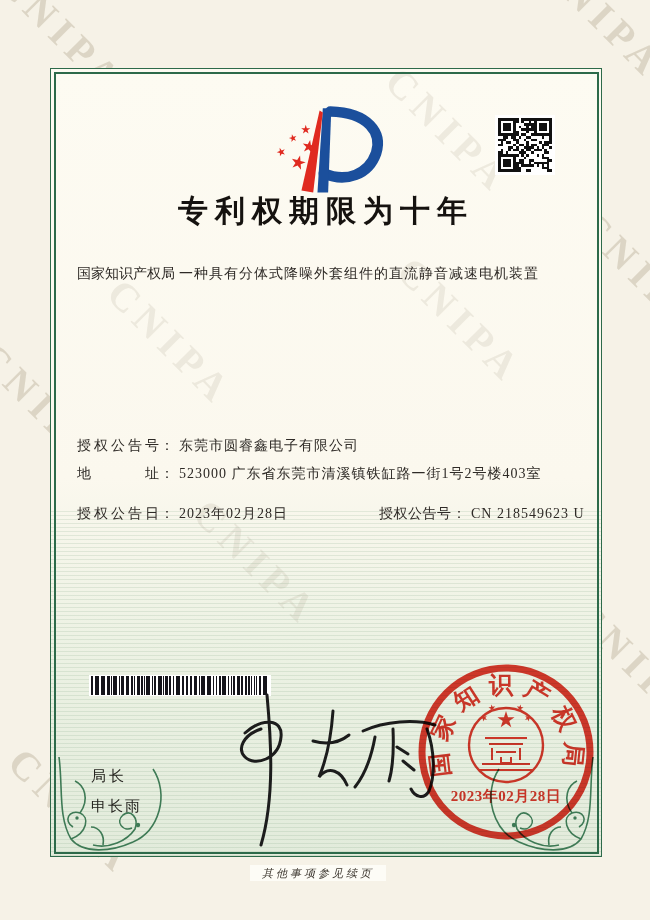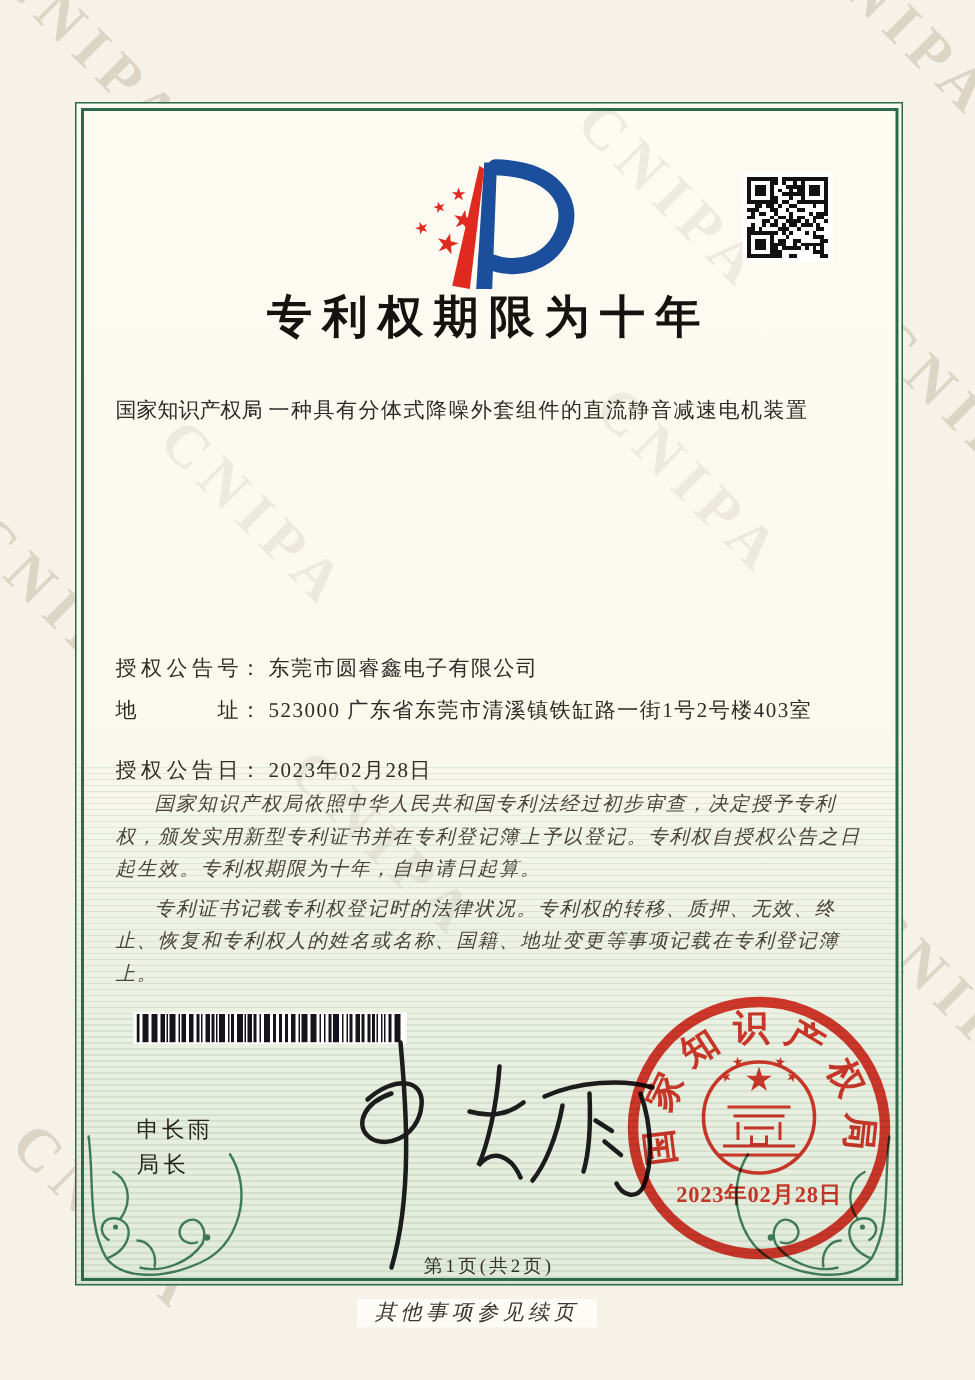--- a/index.html
+++ b/index.html
@@ -40,29 +40,29 @@
   .colon{margin:0 5px 0 1px;}
   .val{letter-spacing:1px;margin-top:48px;}
   .grant2{position:absolute;left:302px;top:0;}
   .paras{position:absolute;left:26px;right:24px;top:456px;}
   .paras p{
     margin:0 0 5px 0;font-size:13px;line-height:21.5px;text-indent:2em;
     letter-spacing:1.2px;font-style:italic;color:#49433c;
   }
   .barcode{position:absolute;left:38px;top:606px;width:178px;height:19px;background:#fff;padding:1px 2px;}
   .sign-title{position:absolute;left:40px;top:698px;font-family:"Liberation Sans","DejaVu Sans",sans-serif;font-size:15px;font-weight:500;letter-spacing:3px;color:#25241f;}
-  .sign-name{position:absolute;left:40px;top:675px;font-family:"Liberation Sans","DejaVu Sans",sans-serif;font-size:15px;font-weight:500;letter-spacing:2px;color:#25241f;}
+  .sign-name{position:absolute;left:40px;top:728px;font-family:"Liberation Sans","DejaVu Sans",sans-serif;font-size:15px;font-weight:500;letter-spacing:2px;color:#25241f;}
   .signature{position:absolute;left:138px;top:610px;width:252px;height:172px;}
   .flourish{position:absolute;width:118px;height:102px;z-index:2;}
   .flourish.left{left:2px;top:686px;}
   .flourish.right{right:2px;top:686px;transform:scaleX(-1);}
   .seal{position:absolute;left:362px;top:590px;width:186px;height:186px;z-index:3;opacity:0.93;mix-blend-mode:multiply;}
   .page-no{position:absolute;left:0;right:0;top:767px;text-align:center;font-size:12.5px;letter-spacing:2px;color:#33302a;z-index:4;}
   .note{
-    position:absolute;left:0;right:14px;top:866px;text-align:center;font-size:14px;
+    position:absolute;left:0;right:14px;top:866px;text-align:center;font-size:11px;
     letter-spacing:3px;font-style:italic;color:#3c362e;
   }
   .note span{background:#fdfcf6;padding:2px 12px;}
   svg text{font-family:"Liberation Serif","DejaVu Serif",serif;}
 </style>
 </head>
 <body>
 
 <div class="wm" style="left:-18px;top:8px">CNIPA</div>
 <div class="wm" style="left:522px;top:-8px">CNIPA</div>
@@ -104,26 +104,25 @@
     <span class="lbl">国家知识产权局</span><span class="colon">：</span><span class="val">一种具有分体式降噪外套组件的直流静音减速电机装置</span>
   </div>
   <div class="row" style="top:368px">
     <span class="lbl">授权公告号</span><span class="colon">：</span><span class="val">东莞市圆睿鑫电子有限公司</span>
   </div>
   <div class="row" style="top:396px">
     <span class="lbl">地址</span><span class="colon">：</span><span class="val">523000 广东省东莞市清溪镇铁缸路一街1号2号楼403室</span>
   </div>
   <div class="row" style="top:436px">
     <span class="lbl">授权公告日</span><span class="colon">：</span><span class="val">2023年02月28日</span>
-  </div>
-
-  <div class="paras">
-    <p>国家知识产权局依照中华人民共和国专利法经过初步审查，决定授予专利权，颁发实用新型专利证书并在专利登记簿上予以登记。专利权自授权公告之日起生效。专利权期限为十年，自申请日起算。</p>
-    <p>专利证书记载专利权登记时的法律状况。专利权的转移、质押、无效、终止、恢复和专利权人的姓名或名称、国籍、地址变更等事项记载在专利登记簿上。</p>
-  </div>
+    <span class="grant2">
+      <span class="lbl" style="width:72px">授权公告号</span><span class="colon">：</span><span class="val">CN 218549623 U</span>
+    </span>
+  </div>
+
 
   <svg class="barcode" viewBox="0 0 178 17" preserveAspectRatio="none">
     <path id="bcp" fill="#14141a" d="M0 0h2v17h-2zM4 0h4v17h-4zM10 0h4v17h-4zM16 0h3v17h-3zM20 0h1v17h-1zM22 0h4v17h-4zM28 0h1v17h-1zM30 0h3v17h-3zM35 0h3v17h-3zM40 0h2v17h-2zM43 0h1v17h-1zM46 0h3v17h-3zM50 0h2v17h-2zM53 0h1v17h-1zM55 0h4v17h-4zM61 0h1v17h-1zM63 0h2v17h-2zM67 0h4v17h-4zM72 0h1v17h-1zM74 0h3v17h-3zM78 0h2v17h-2zM82 0h1v17h-1zM85 0h4v17h-4zM91 0h2v17h-2zM95 0h2v17h-2zM99 0h2v17h-2zM103 0h3v17h-3zM108 0h1v17h-1zM110 0h4v17h-4zM116 0h4v17h-4zM122 0h1v17h-1zM125 0h1v17h-1zM128 0h2v17h-2zM131 0h4v17h-4zM137 0h1v17h-1zM140 0h1v17h-1zM142 0h2v17h-2zM146 0h3v17h-3zM150 0h2v17h-2zM154 0h2v17h-2zM157 0h2v17h-2zM160 0h1v17h-1zM163 0h1v17h-1zM165 0h1v17h-1zM168 0h2v17h-2zM172 0h4v17h-4z"></path>
   </svg>
 
   <div class="sign-title">局长</div>
   <div class="sign-name">申长雨</div>
 
   <svg class="signature" viewBox="0 0 252 172">
     <g fill="none" stroke="#1c1c1c" stroke-width="3" stroke-linecap="round">
@@ -187,16 +186,15 @@
     <g fill="#dd2b1e">
       <use href="#sstar" transform="translate(93,61) scale(9)"></use>
       <use href="#sstar" transform="translate(71,59) scale(3.6) rotate(-20)"></use>
       <use href="#sstar" transform="translate(79,49) scale(3.6) rotate(-10)"></use>
       <use href="#sstar" transform="translate(107,49) scale(3.6) rotate(10)"></use>
       <use href="#sstar" transform="translate(115,59) scale(3.6) rotate(20)"></use>
     </g>
     <text x="93" y="142" text-anchor="middle" font-size="15" font-weight="bold" fill="#dd2b1e" letter-spacing="0.5">2023年02月28日</text>
   </svg>
 
-  <div class="page-no">第1页(共2页)</div>
 </div>
 
 <div class="note"><span>其他事项参见续页</span></div>
 
 </body></html>

